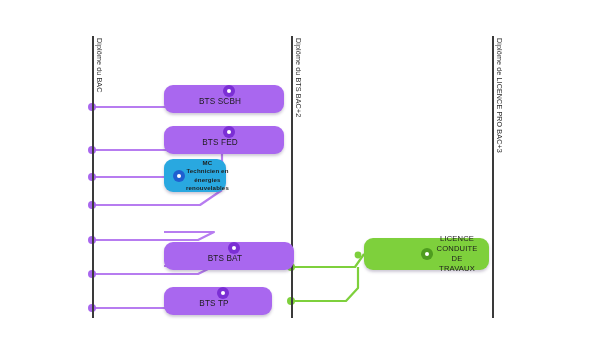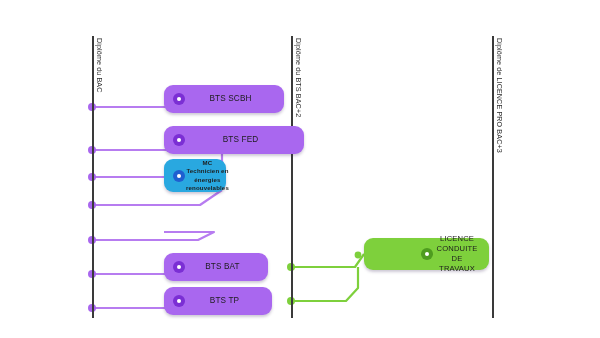--- a/index.html
+++ b/index.html
@@ -51,21 +51,21 @@
   .node .label{
     flex:1 1 auto;
     text-align:center;
     font-size:8.2px;
     line-height:1.25;
     color:#1d1d1d;
     padding:0 10px 0 2px;
     letter-spacing:.15px;
   }
 
-  .node.purple{background:#a967ef;}
+  .node.purple{background:#a967ef;flex-direction:column;}
   .node.purple .badge{background:#7b2fd4;}
   .node.blue{background:#29a8e0;}
   .node.blue .badge{background:#1f5fd0;}
   .node.blue .label{font-size:6.1px;line-height:1.35;padding:0 6px 0 1px;font-weight:600;}
   .node.green{background:#7ed03c;padding-left:48px;}
   .node.green .badge{background:#4e9c1f;}
   .node.green .label{font-size:7.6px;line-height:1.3;}
 </style>
 </head>
 <body>
@@ -116,36 +116,36 @@
   <div class="axis" style="left:492px;top:36px;height:282px;"></div>
   <div class="axis-label" style="left:504px;top:38px;">Diplôme de LICENCE PRO BAC+3</div>
 
   <div class="node purple" style="left:164px;top:85px;width:120px;height:28px;">
     <span class="badge">
         <i></i>
       </span>
     <span class="label">BTS SCBH</span>
   </div>
 
-  <div class="node purple" style="left:164px;top:126px;width:140px;height:28px;">
+  <div class="node purple" style="left:164px;top:126px;width:120px;height:28px;">
     <span class="badge">
         <i></i>
       </span>
     <span class="label">BTS FED</span>
   </div>
 
   <div class="node blue" style="left:164px;top:159px;width:62px;height:33px;">
     <span class="badge">
         <i></i>
       </span>
     <span class="label">MC Technicien en énergies renouvelables</span>
   </div>
 
 
-  <div class="node purple" style="left:164px;top:253px;width:104px;height:28px;">
+  <div class="node purple" style="left:164px;top:242px;width:130px;height:28px;">
     <span class="badge">
         <i></i>
       </span>
     <span class="label">BTS BAT</span>
   </div>
 
   <div class="node purple" style="left:164px;top:287px;width:108px;height:28px;">
     <span class="badge">
         <i></i>
       </span>

